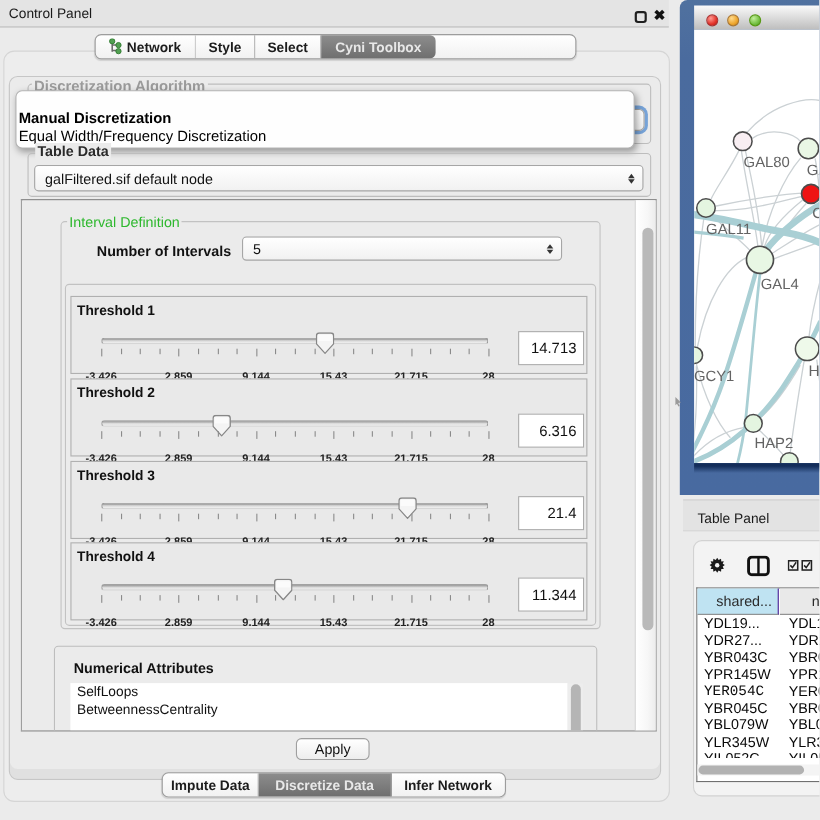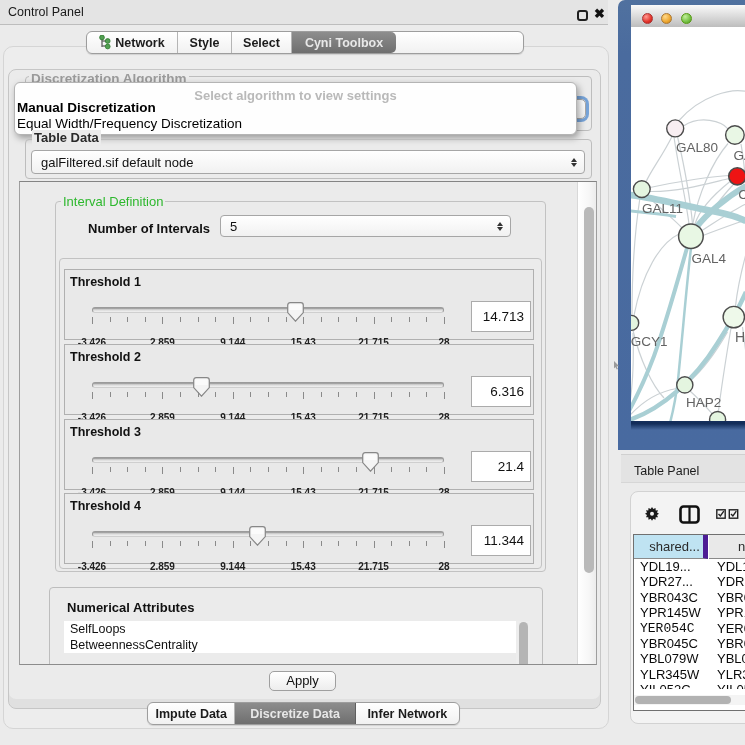--- a/index.html
+++ b/index.html
@@ -102,21 +102,20 @@
   <div class="s" style="width:54px;">Style</div>
   <div class="s" style="width:60px;">Select</div>
   <div class="s sel" style="width:104px;">Cyni Toolbox</div>
 </div>
 
 <div class="group" style="left:25px; top:76px; width:567px; height:55px;"></div>
 <div class="gtitle" style="left:29px; top:71px; font-weight:bold; color:#9b9b9b; font-size:13.5px;">Discretization Algorithm</div>
 <div class="combo" style="left:31px; top:99px; width:555px; height:20px; box-shadow:0 0 0 3px rgba(90,145,210,0.8); border-radius:5px;"></div>
 
 <div id="popup" class="abs">
-  <div class="hint">Select algorithm to view settings</div>
   <div class="l1">Manual Discretization</div>
   <div class="l2">Equal Width/Frequency Discretization</div>
 </div>
 
 <div class="group" style="left:25px; top:139px; width:567px; height:40px;"></div>
 <div class="gtitle" style="left:32px; top:130px; font-weight:bold; color:#2a2a2a; font-size:13px;">Table Data</div>
 <div class="combo" style="left:31px; top:150px; width:554px; height:24px;">galFiltered.sif default node<span class="arr">
       <i class="up"></i>
       <i class="dn"></i>
     </span></div>
@@ -276,21 +275,21 @@
           <div class="tlab" style="left:167.8px; top:55px;">9.144</div>
           <div class="tlab" style="left:238.20000000000002px; top:55px;">15.43</div>
           <div class="tlab" style="left:308.6px; top:55px;">21.715</div>
           <div class="tlab" style="left:379px; top:55px;">28</div>
           <div class="vbox">11.344</div>
         </div>
       </div>
 
     <div class="group" style="left:29px; top:405px; width:494px; height:90px;"></div>
     <div style="position:absolute; left:47px; top:418px; font-size:13px; font-weight:bold; color:#111;">Numerical Attributes</div>
-    <div id="numlist" style="left:44px; top:439px; width:452px; height:32px;">
+    <div id="numlist" style="left:44px; top:439px; width:452px; height:43px;">
       <div>SelfLoops</div>
       <div>BetweennessCentrality</div>
     </div>
     <div style="position:absolute; left:496px; top:439px; width:14px; height:43px; background:#ededed;"></div>
     <div style="position:absolute; left:499px; top:440px; width:9px; height:60px; background:#b5b5b5; border-radius:5px;"></div>
   </div>
   <div id="vsb">
       <div class="thumb"></div>
     </div>
 </div>
@@ -387,21 +386,21 @@
     <line x1="10.5" y1="2" x2="10.5" y2="17" stroke="#111" stroke-width="2.2"></line>
   </svg>
 <svg class="abs" style="left:716px; top:509px;" width="23" height="10" viewBox="0 0 23 10">
     <rect x="0.8" y="0.8" width="8.4" height="8.4" fill="none" stroke="#222" stroke-width="1.4"></rect>
     <path d="M2.5 5 L4.4 7 L7.8 2.2" fill="none" stroke="#222" stroke-width="1.4"></path>
     <rect x="13.3" y="0.8" width="8.4" height="8.4" fill="none" stroke="#222" stroke-width="1.4"></rect>
     <path d="M15 5 L16.9 7 L20.3 2.2" fill="none" stroke="#222" stroke-width="1.4"></path>
   </svg>
 
 <div id="thetable" class="abs">
-  <div class="hcell" style="left:0px; width:74px; background:#bfe3f2; border-right:5px solid #4c1d95; border-bottom:1px solid #8a8a8a; padding-left:12px;">shared...</div>
+  <div class="hcell" style="left:0px; width:74px; background:#bfe3f2; border-right:1px solid #4c1d95; border-bottom:1px solid #8a8a8a; padding-left:12px;">shared...</div>
   <div class="hcell" style="left:75px; width:37px; background:#e9e9e9; border-bottom:1px solid #8a8a8a; justify-content:flex-start; padding-left:29px;">n</div>
 </div>
 <div id="tablerows" class="abs" style="left:633px; top:558px; width:112px; height:131px; overflow:hidden;">
     <div class="trowt" style="left:7px; top:1px;">YDL19...</div>
     <div class="trowt" style="left:84px; top:1px;">YDL19</div>
     <div class="trowt" style="left:7px; top:16.4px;">YDR27...</div>
     <div class="trowt" style="left:84px; top:16.4px;">YDR27</div>
     <div class="trowt" style="left:7px; top:31.8px;">YBR043C</div>
     <div class="trowt" style="left:84px; top:31.8px;">YBR04</div>
     <div class="trowt" style="left:7px; top:47.2px;">YPR145W</div>

